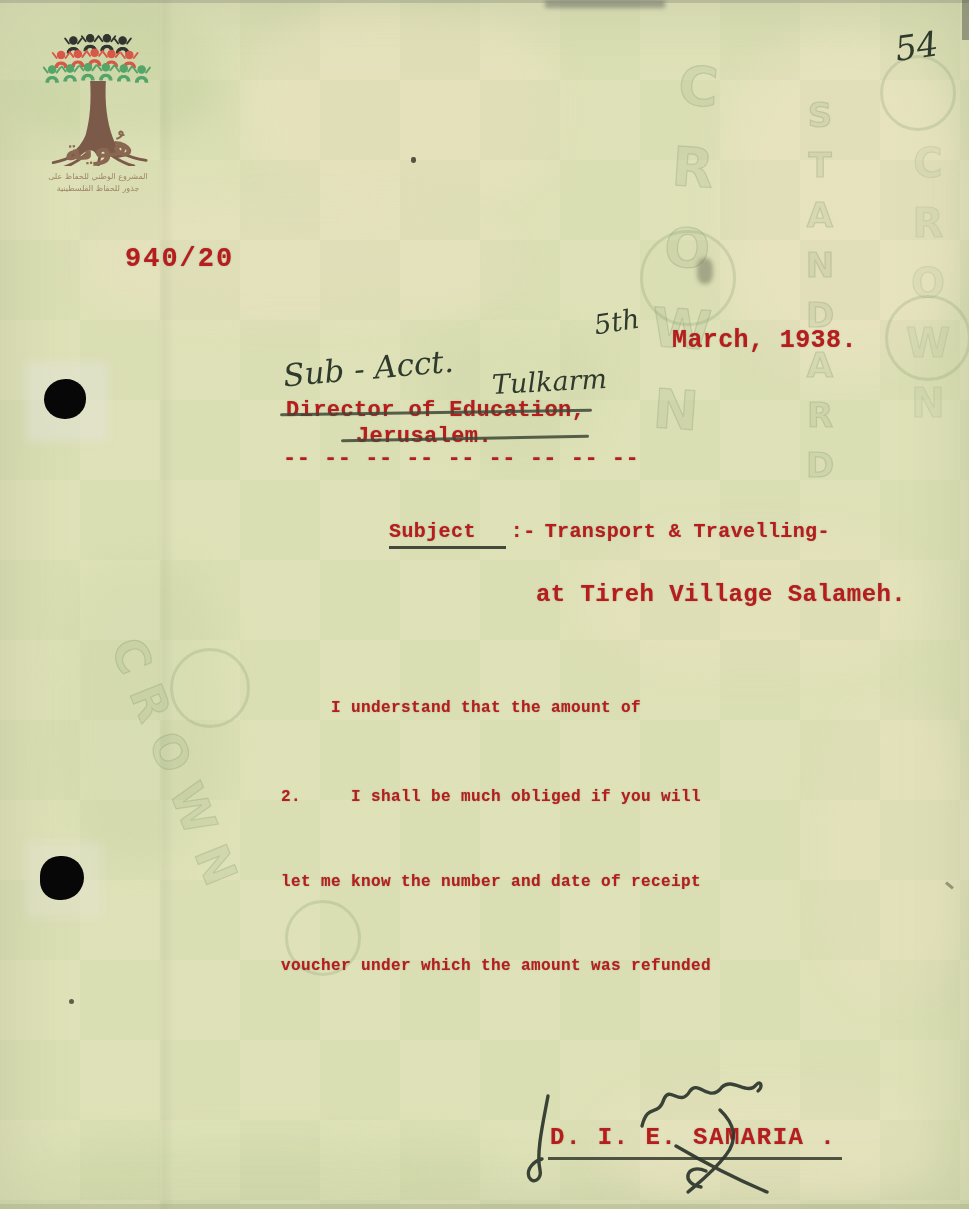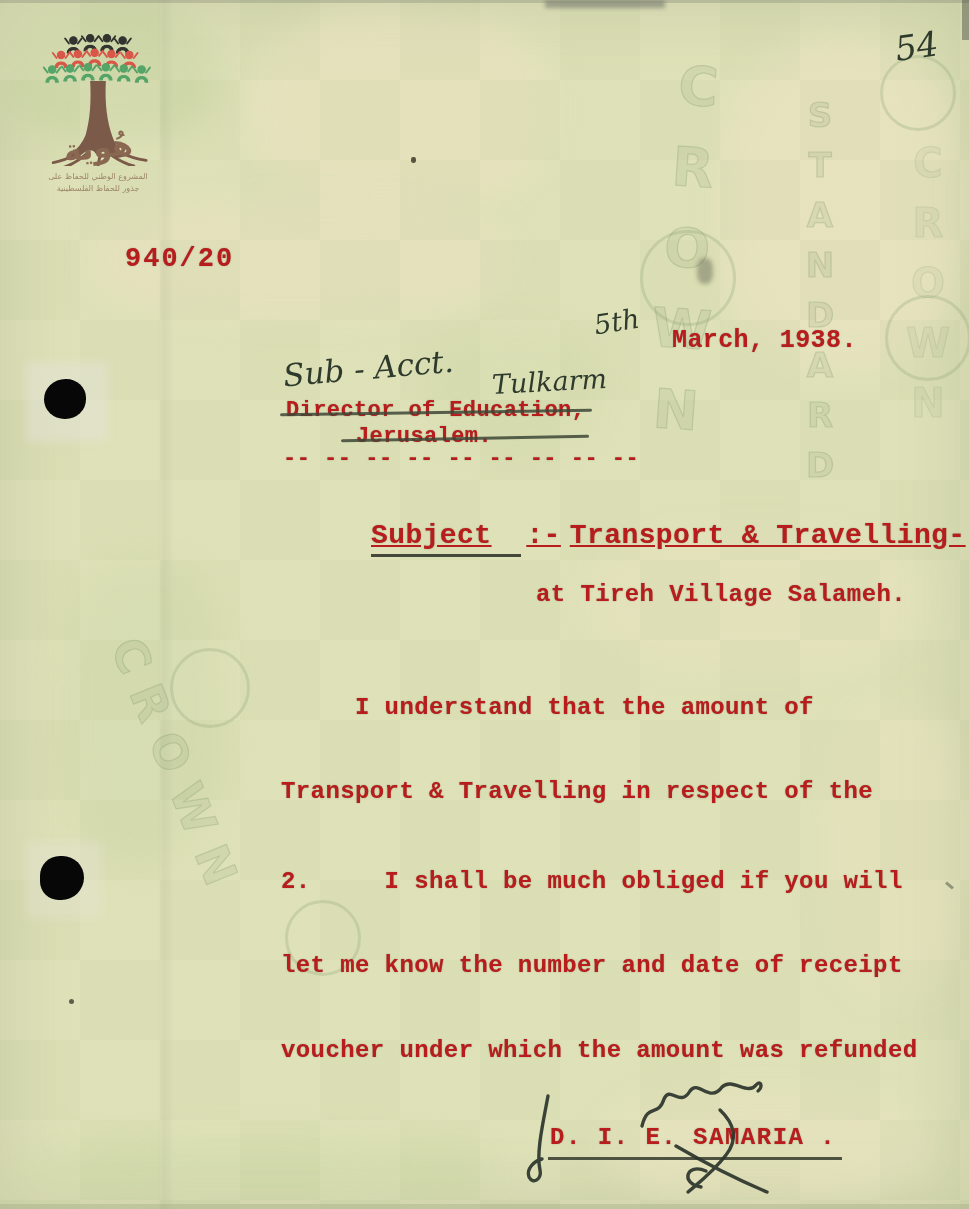--- a/index.html
+++ b/index.html
@@ -24,21 +24,21 @@
 
   
   .typed{position:absolute;z-index:5;font-family:"Liberation Mono","DejaVu Sans Mono",monospace;
          font-weight:bold;color:#b91c1c;white-space:pre;letter-spacing:.4px;
          text-shadow:0 0 1.2px rgba(69,73,60,.55);}
   .pen{position:absolute;z-index:6;font-family:"DejaVu Serif",serif;font-style:italic;
        color:#2e3a2c;white-space:pre;}
   .penline{position:absolute;z-index:6;height:3px;background:#3d4636;border-radius:2px;opacity:.85;}
 
   .body-block{position:absolute;left:281px;top:648px;z-index:5;}
-  .body-block .bl{height:48.4px;line-height:48.4px;font-size:24px;}
+  .body-block .bl{height:48.4px;line-height:48.4px;font-size:16px;}
   .gap{margin-top:5px;}
 
   .subject-label{border-bottom:3px solid #45493c;padding:0 30px 3px 0;}
   .sig-typed{border-bottom:3px solid rgba(62,68,52,.9);padding:0 6px 6px 2px;letter-spacing:1.5px;}
 
   .punch{position:absolute;background:#070707;border-radius:52% 48% 50% 50%;z-index:7;}
   .halo{position:absolute;background:rgba(228,228,218,.5);filter:blur(5px);z-index:4;}
   .smudge{position:absolute;z-index:4;pointer-events:none;}
 
   .logo-box{position:absolute;left:42px;top:34px;width:140px;z-index:5;}
@@ -140,26 +140,25 @@
 
   <div class="pen" style="left:283px;top:350px;font-size:31px;transform:rotate(-5deg);">Sub - Acct.</div>
   <div class="pen" style="left:492px;top:366px;font-size:27px;transform:rotate(-3deg);">Tulkarm</div>
 
   <div class="typed" style="left:286px;top:398px;font-size:22px;">Director of Education,</div>
   <div class="typed" style="left:356px;top:424px;font-size:22px;">Jerusalem.</div>
   <div class="penline" style="left:280px;top:411px;width:312px;transform:rotate(-0.8deg);"></div>
   <div class="penline" style="left:341px;top:437px;width:248px;transform:rotate(-1deg);"></div>
   <div class="typed" style="left:283px;top:446px;font-size:22px;letter-spacing:.5px;">-- -- -- -- -- -- -- -- --</div>
 
-  <div class="typed" style="left:371px;top:520px;font-size:28px;text-decoration:underline;"><span class="subject-label">Subject</span><span style="margin-left:5px;">:-</span><span style="margin-left:9px;">Transport &amp; Travelling-</span></div>
+  <div class="typed" style="left:389px;top:520px;font-size:20px;"><span class="subject-label">Subject</span><span style="margin-left:5px;">:-</span><span style="margin-left:9px;">Transport &amp; Travelling-</span></div>
   <div class="typed" style="left:536px;top:581px;font-size:24px;">at Tireh Village Salameh.</div>
 
   <div class="body-block typed">
     <div class="bl">     I understand that the amount of</div>
-    <div class="bl">Transport &amp; Travelling in respect of the</div>
     <div class="bl gap">2.     I shall be much obliged if you will</div>
     <div class="bl">let me know the number and date of receipt</div>
     <div class="bl">voucher under which the amount was refunded</div>
     
   </div>
 
   <div class="typed" style="left:548px;top:1124px;font-size:24px;"><span class="sig-typed">D. I. E. SAMARIA .</span></div>
   <svg style="position:absolute;left:500px;top:1078px;z-index:6;" width="380" height="131" viewBox="0 0 380 131">
     <g fill="none" stroke="#2c352c" stroke-width="3.4" stroke-linecap="round" opacity=".92">
       <path d="M48,18 C43,45 36,75 40,92 C42,101 33,107 29,99 C26,91 34,83 42,81"></path>

